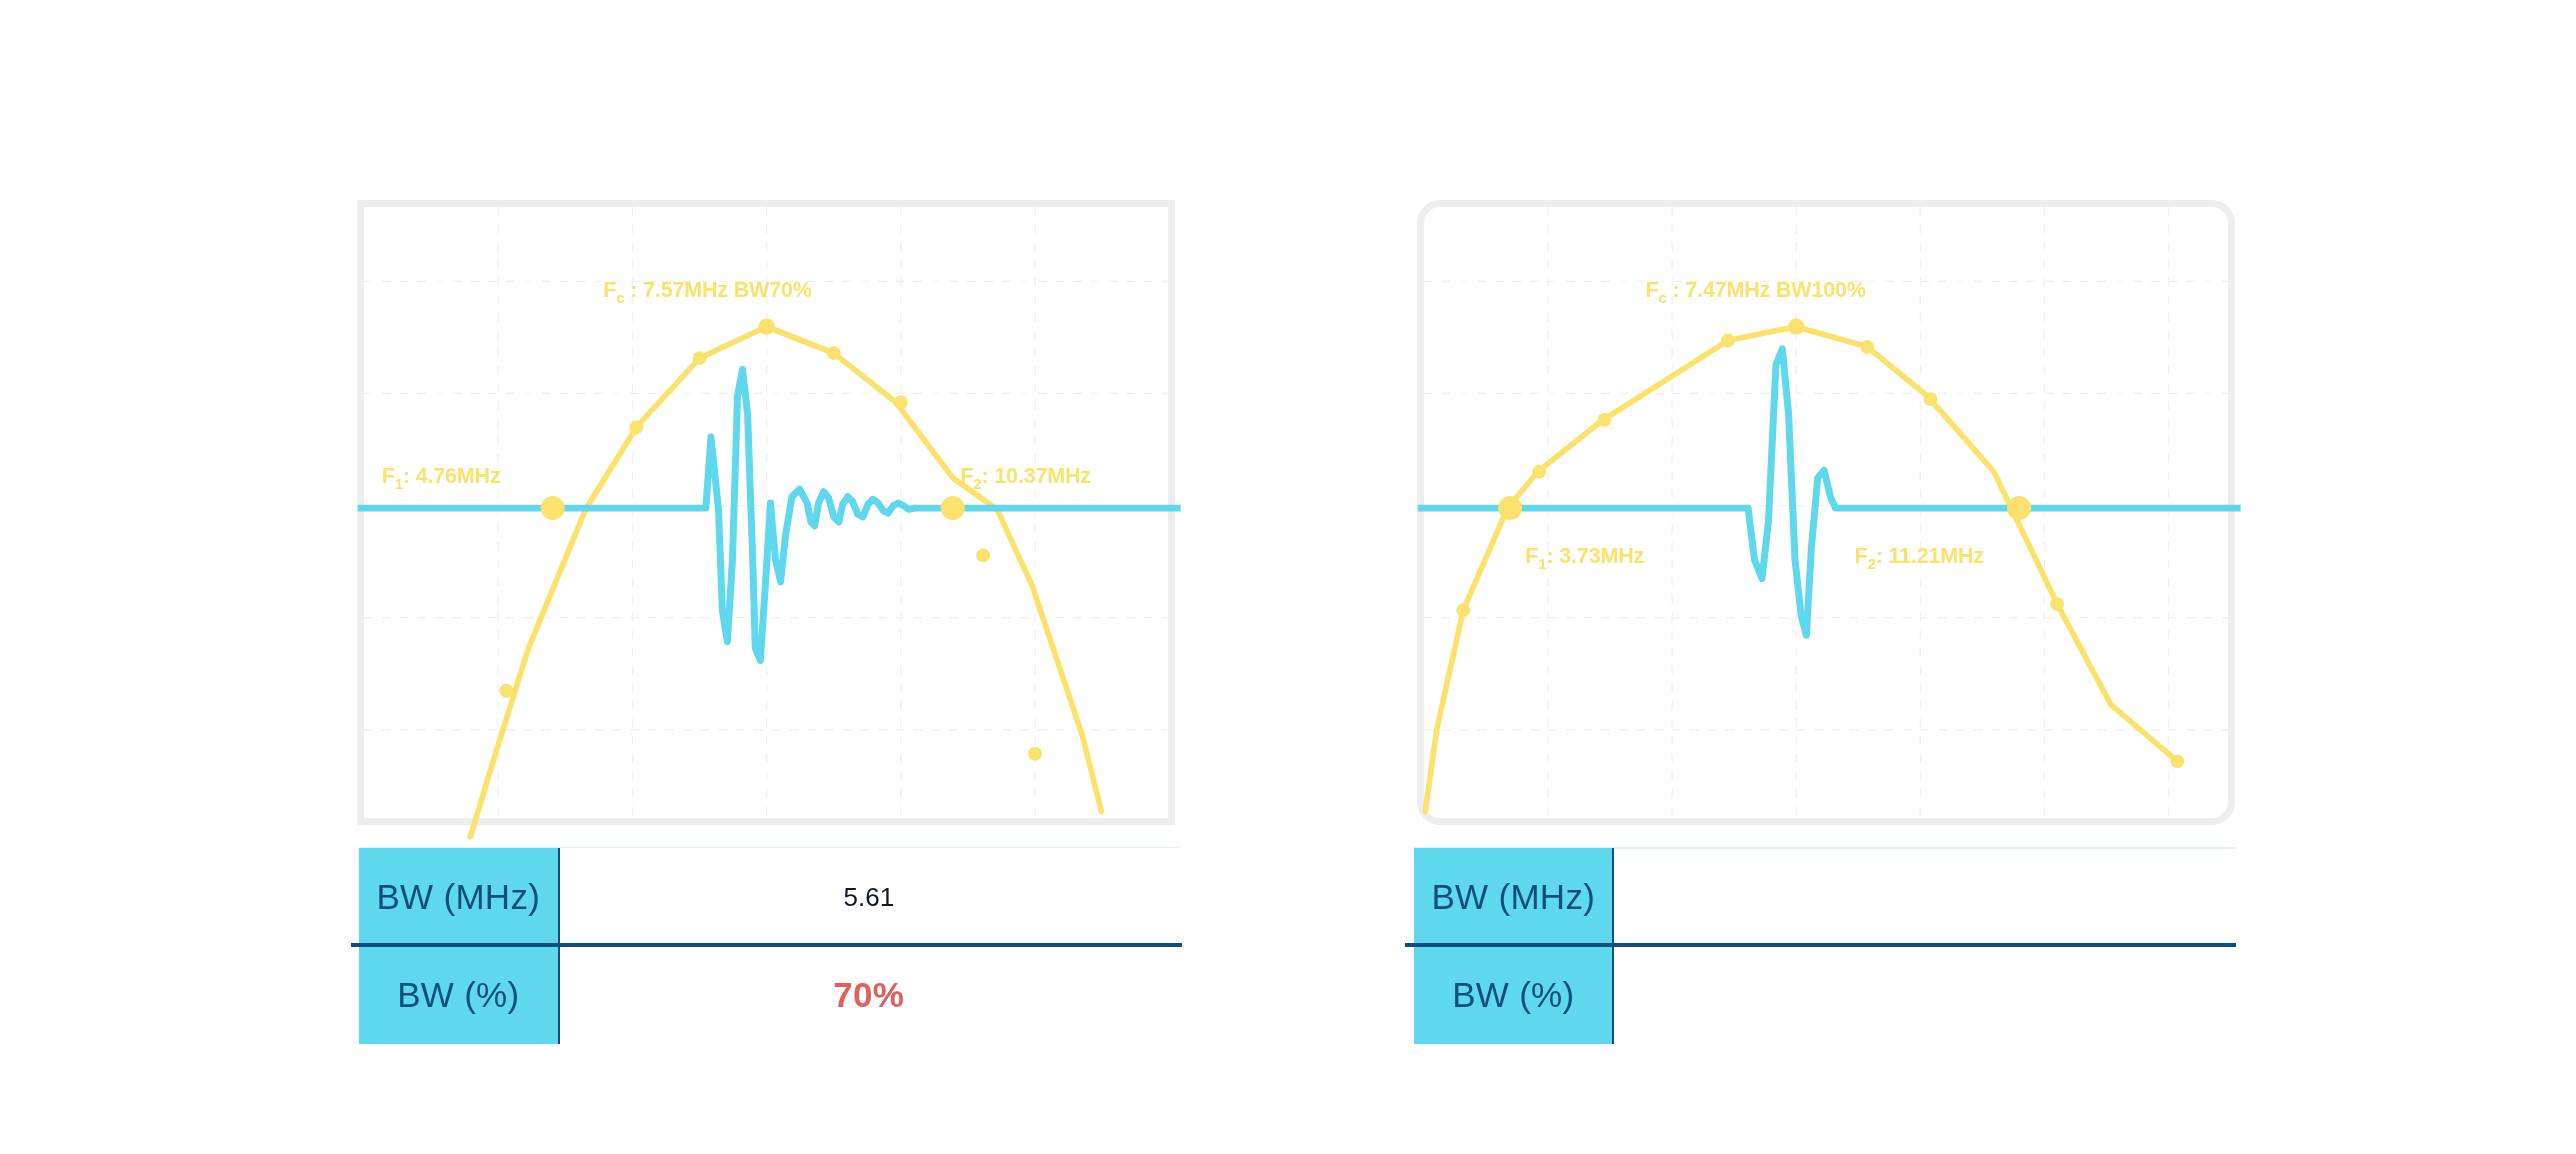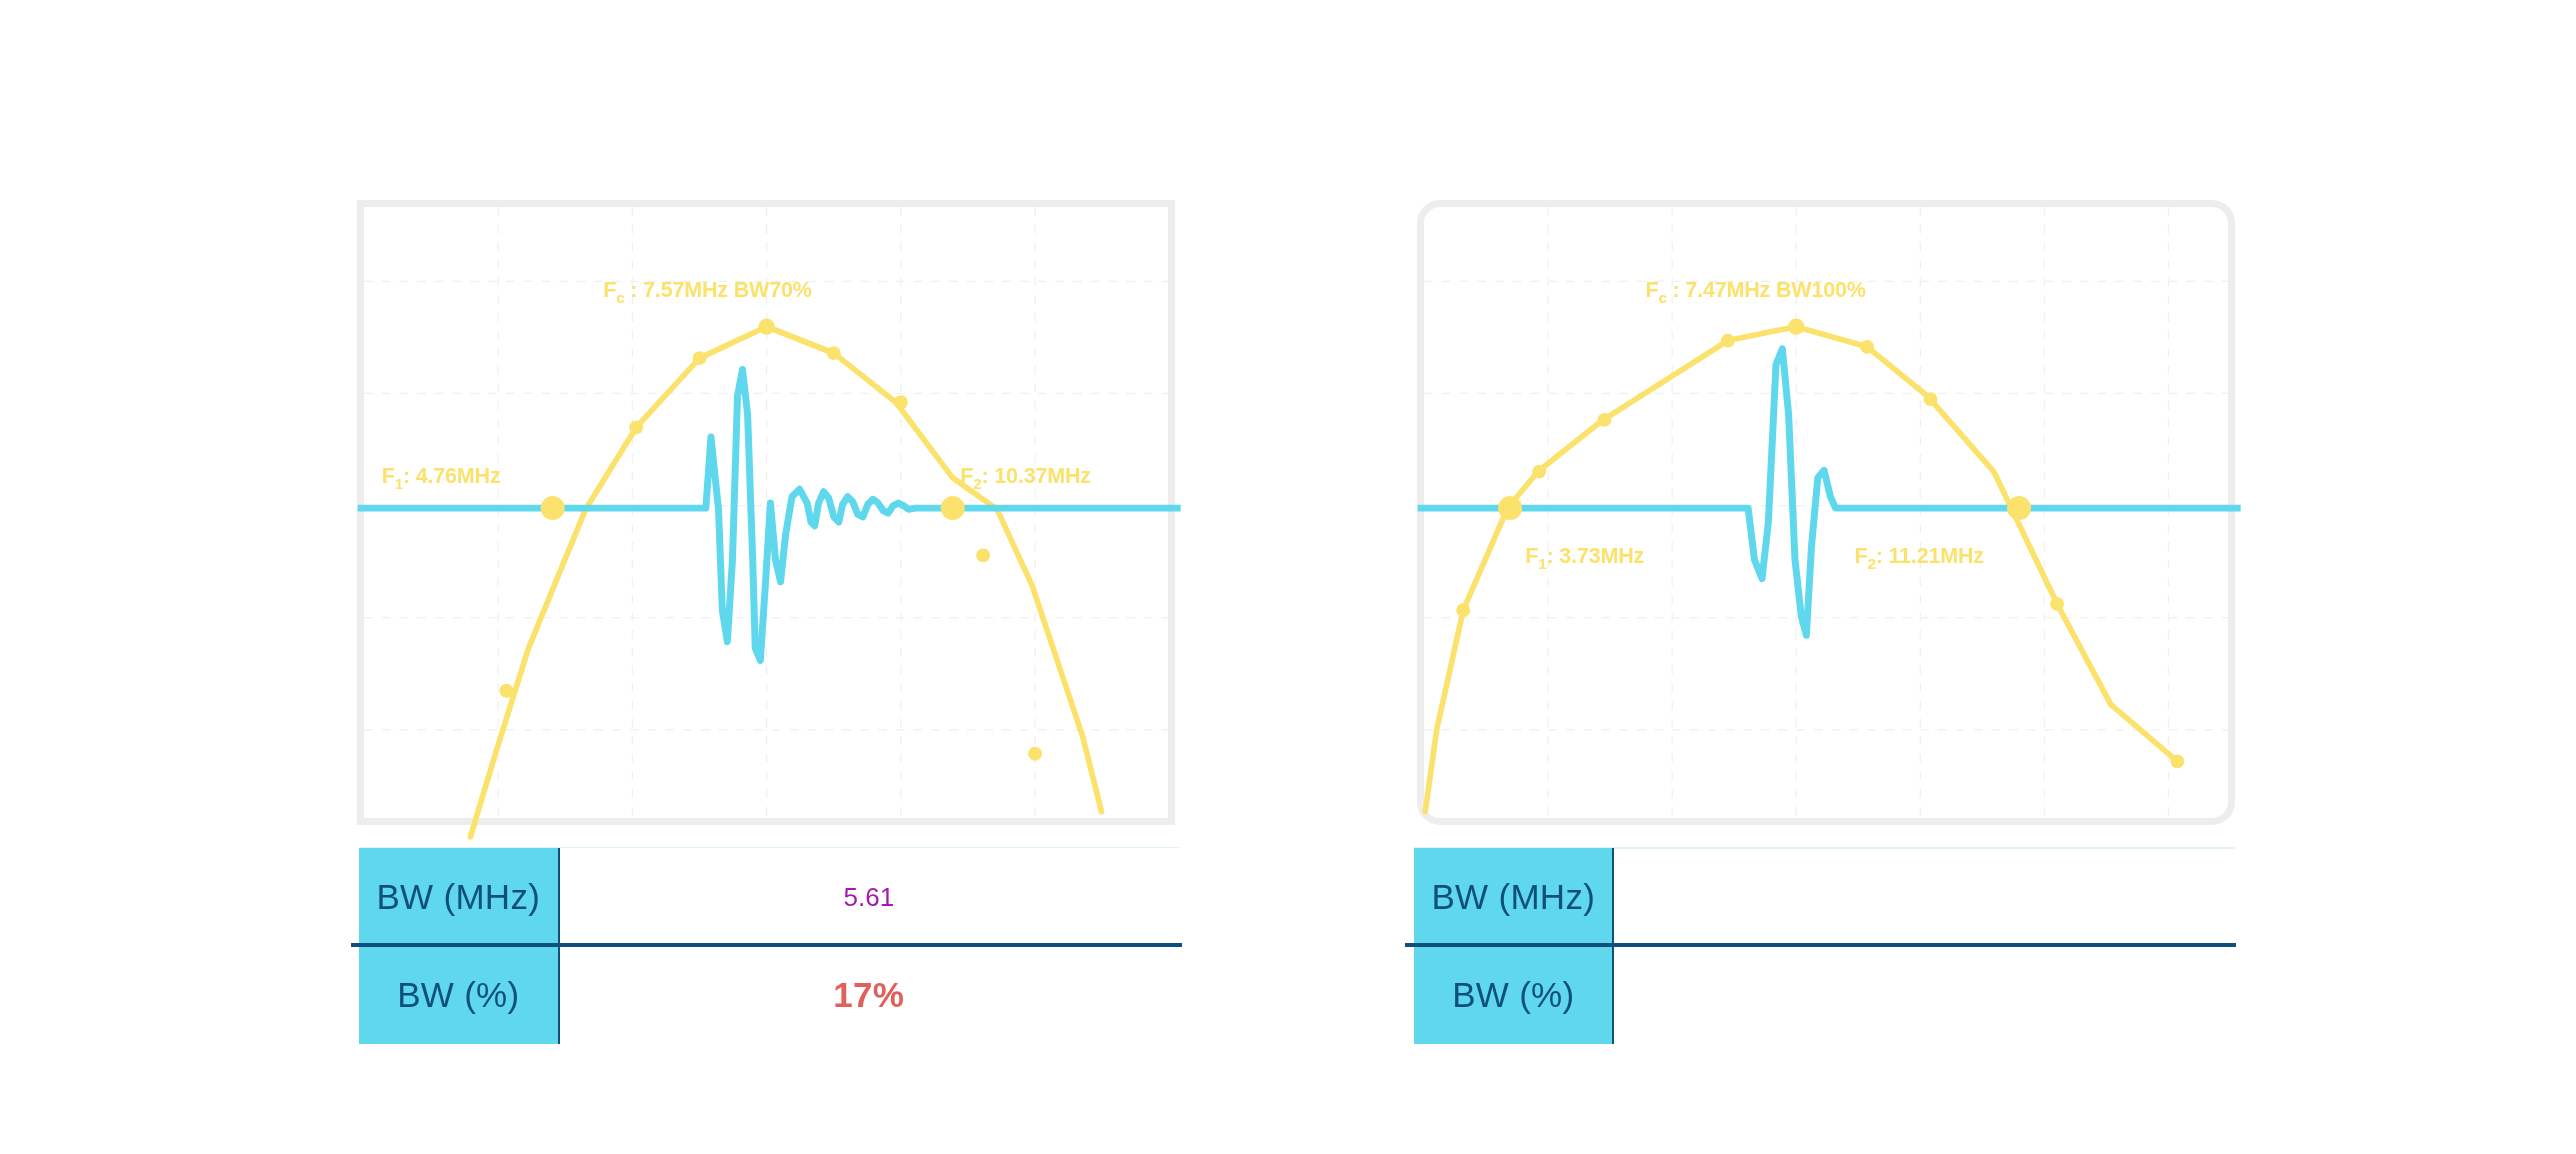--- a/index.html
+++ b/index.html
@@ -42,21 +42,21 @@
     box-sizing:border-box;
     color:#0f4f7d;
     font-size:35px;
     font-weight:400;
     letter-spacing:0.3px;
   }
   .bw-val{
     background:#ffffff;
     display:flex;align-items:center;justify-content:center;
     box-sizing:border-box;
-    color:#a21caf;
+    color:#0f172a;
     font-size:26px;
     font-weight:400;
   }
   .bw-val.pct{
     color:#e2605c;
     font-weight:bold;
     font-size:35px;
     letter-spacing:0.3px;
   }
   .rule-mid{
@@ -127,21 +127,21 @@
   </div>
 
   <div class="rule-top" style="left:359px;top:847px;width:821px;"></div>
   <div class="bw-table" style="left:359px;top:848px;width:821px;height:196px;">
     <div class="bw-row">
       <div class="bw-key" style="width:24.2%">BW (MHz)</div>
       <div class="bw-val" style="width:75.8%">5.61</div>
     </div>
     <div class="bw-row">
       <div class="bw-key" style="width:24.2%">BW (%)</div>
-      <div class="bw-val pct" style="width:75.8%">17%</div>
+      <div class="bw-val pct" style="width:75.8%">70%</div>
     </div>
   </div>
   <div class="col-divider" style="left:558px;top:848px;height:196px;"></div>
   <div class="rule-mid" style="left:351px;top:943px;width:831px;"></div>
 
 </div>
 
 <div class="panel-group">
 
   <div class="chart-frame" style="left:1417px;top:200px;width:818px;height:625px;border-radius:23px;">

